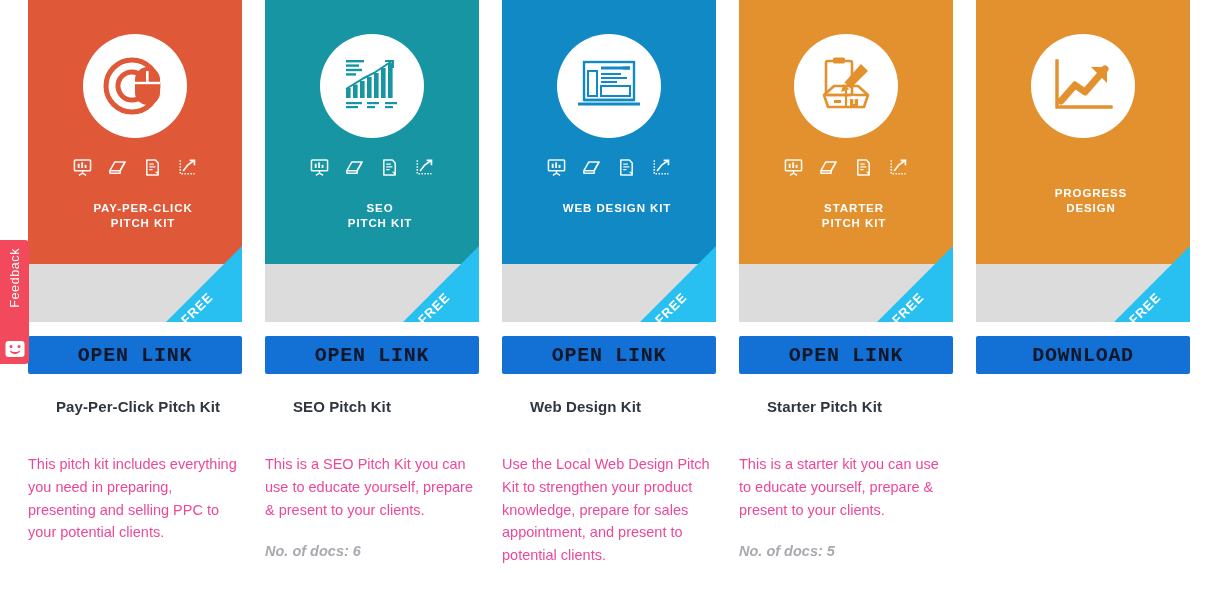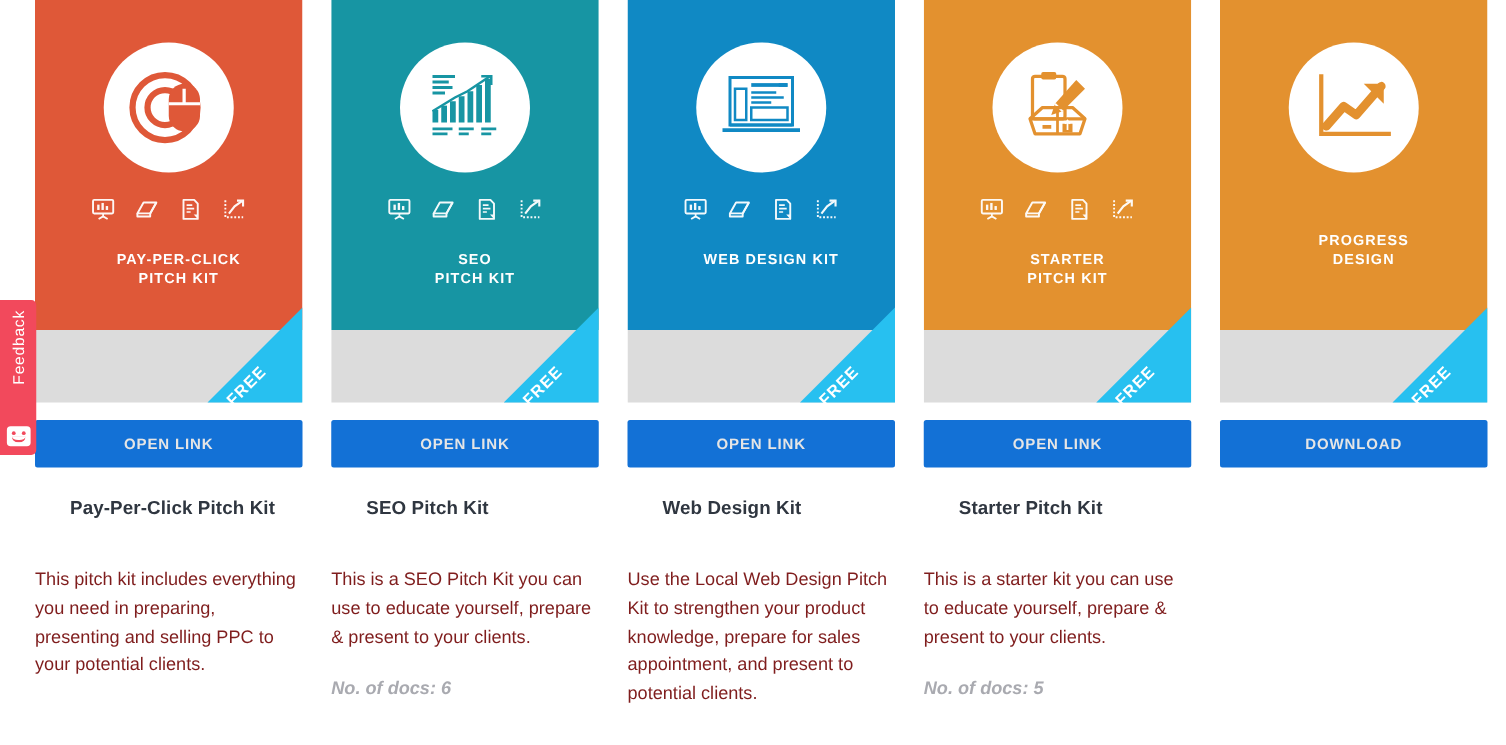--- a/index.html
+++ b/index.html
@@ -156,44 +156,44 @@
     pointer-events: none;
   }
 
   
   .cta {
     margin-top: 6px;
     width: 214px; height: 38px;
     background: #1371d6;
     border: none;
     border-radius: 2px;
-    color: #e5e5e5;
-    font-size: 12px;
+    color: #0f172a;
+    font-size: 20px;
     font-weight: bold;
     letter-spacing: 0.7px;
-    font-family: Liberation Sans, sans-serif;
+    font-family: Liberation Mono, monospace;
     cursor: pointer;
     display: flex;
     align-items: center;
     justify-content: center;
   }
 
   
   .info { padding-top: 23px; }
   .card-title {
     color: #2f3640;
     font-size: 15px;
     font-weight: bold;
     line-height: 20px;
     letter-spacing: 0.1px;
     margin-left: 28px;
   }
   .card-desc {
     margin-top: 36px;
-    color: #7f1d1d;
+    color: #ec4899;
     font-size: 14.5px;
     line-height: 22.8px;
   }
   .card-docs {
     margin-top: 19px;
     color: #a9aab0;
     font-size: 14.5px;
     font-style: italic;
     line-height: 22.8px;
     font-weight: bold;

